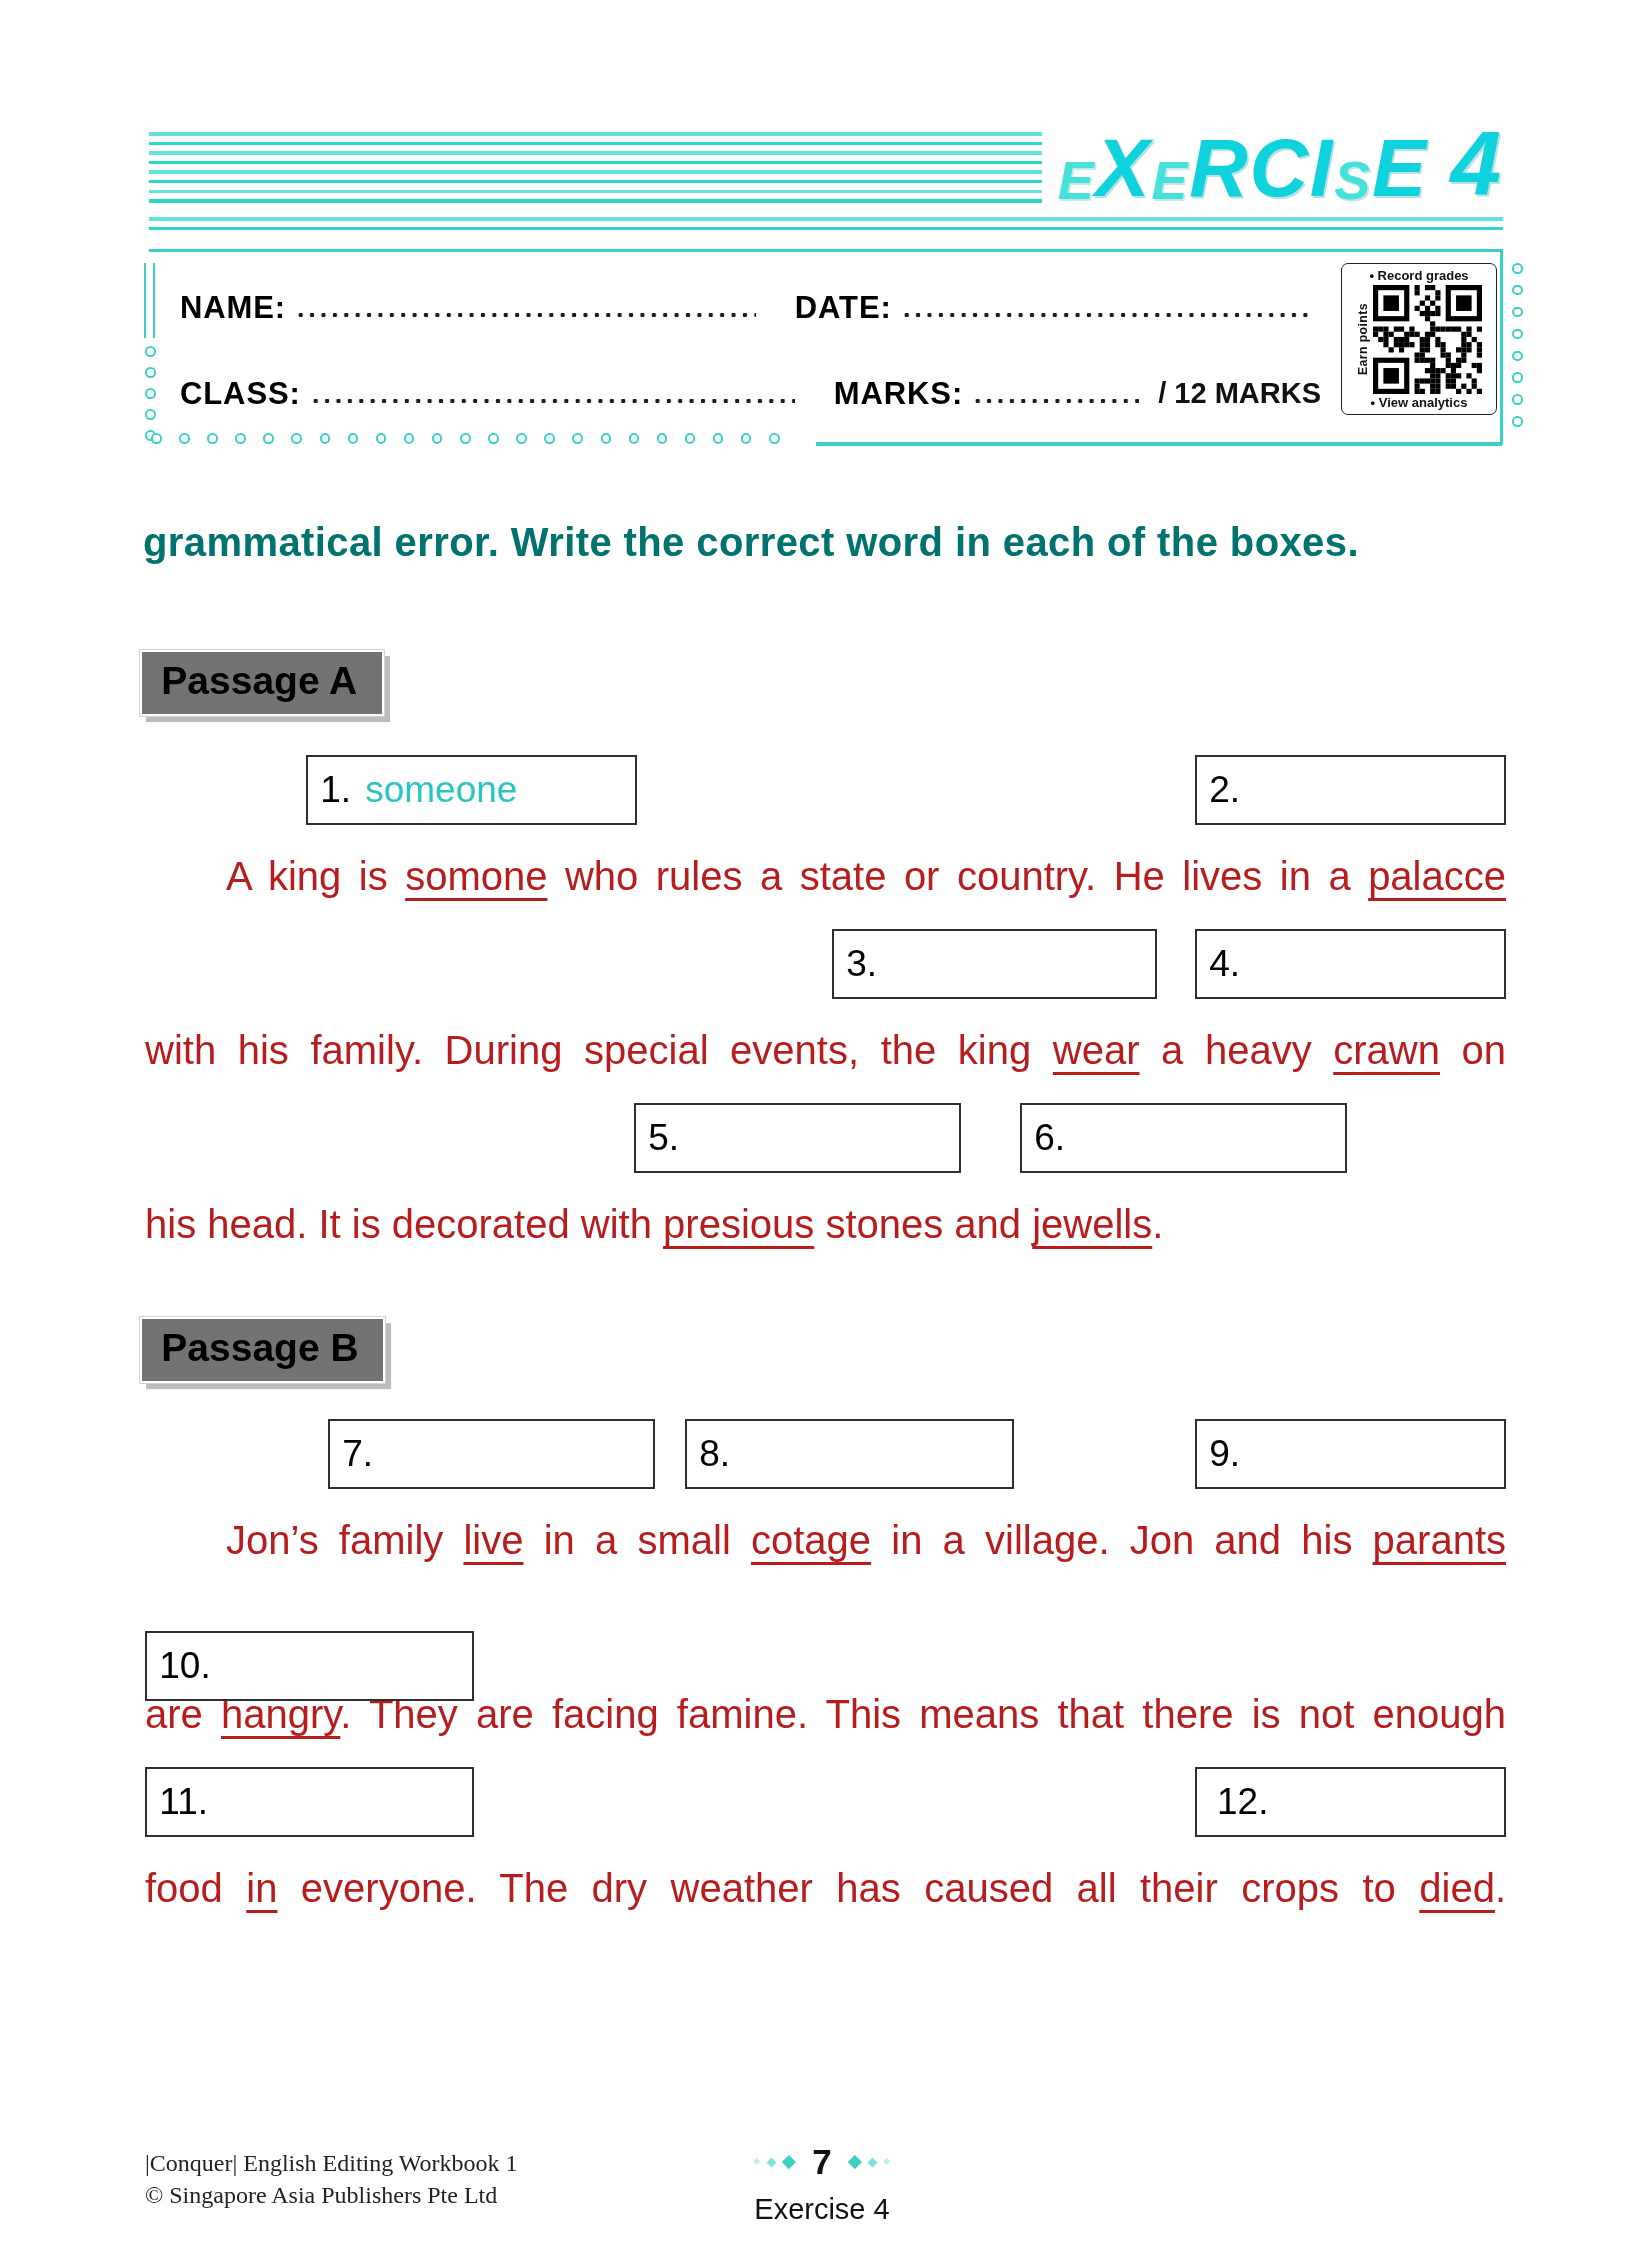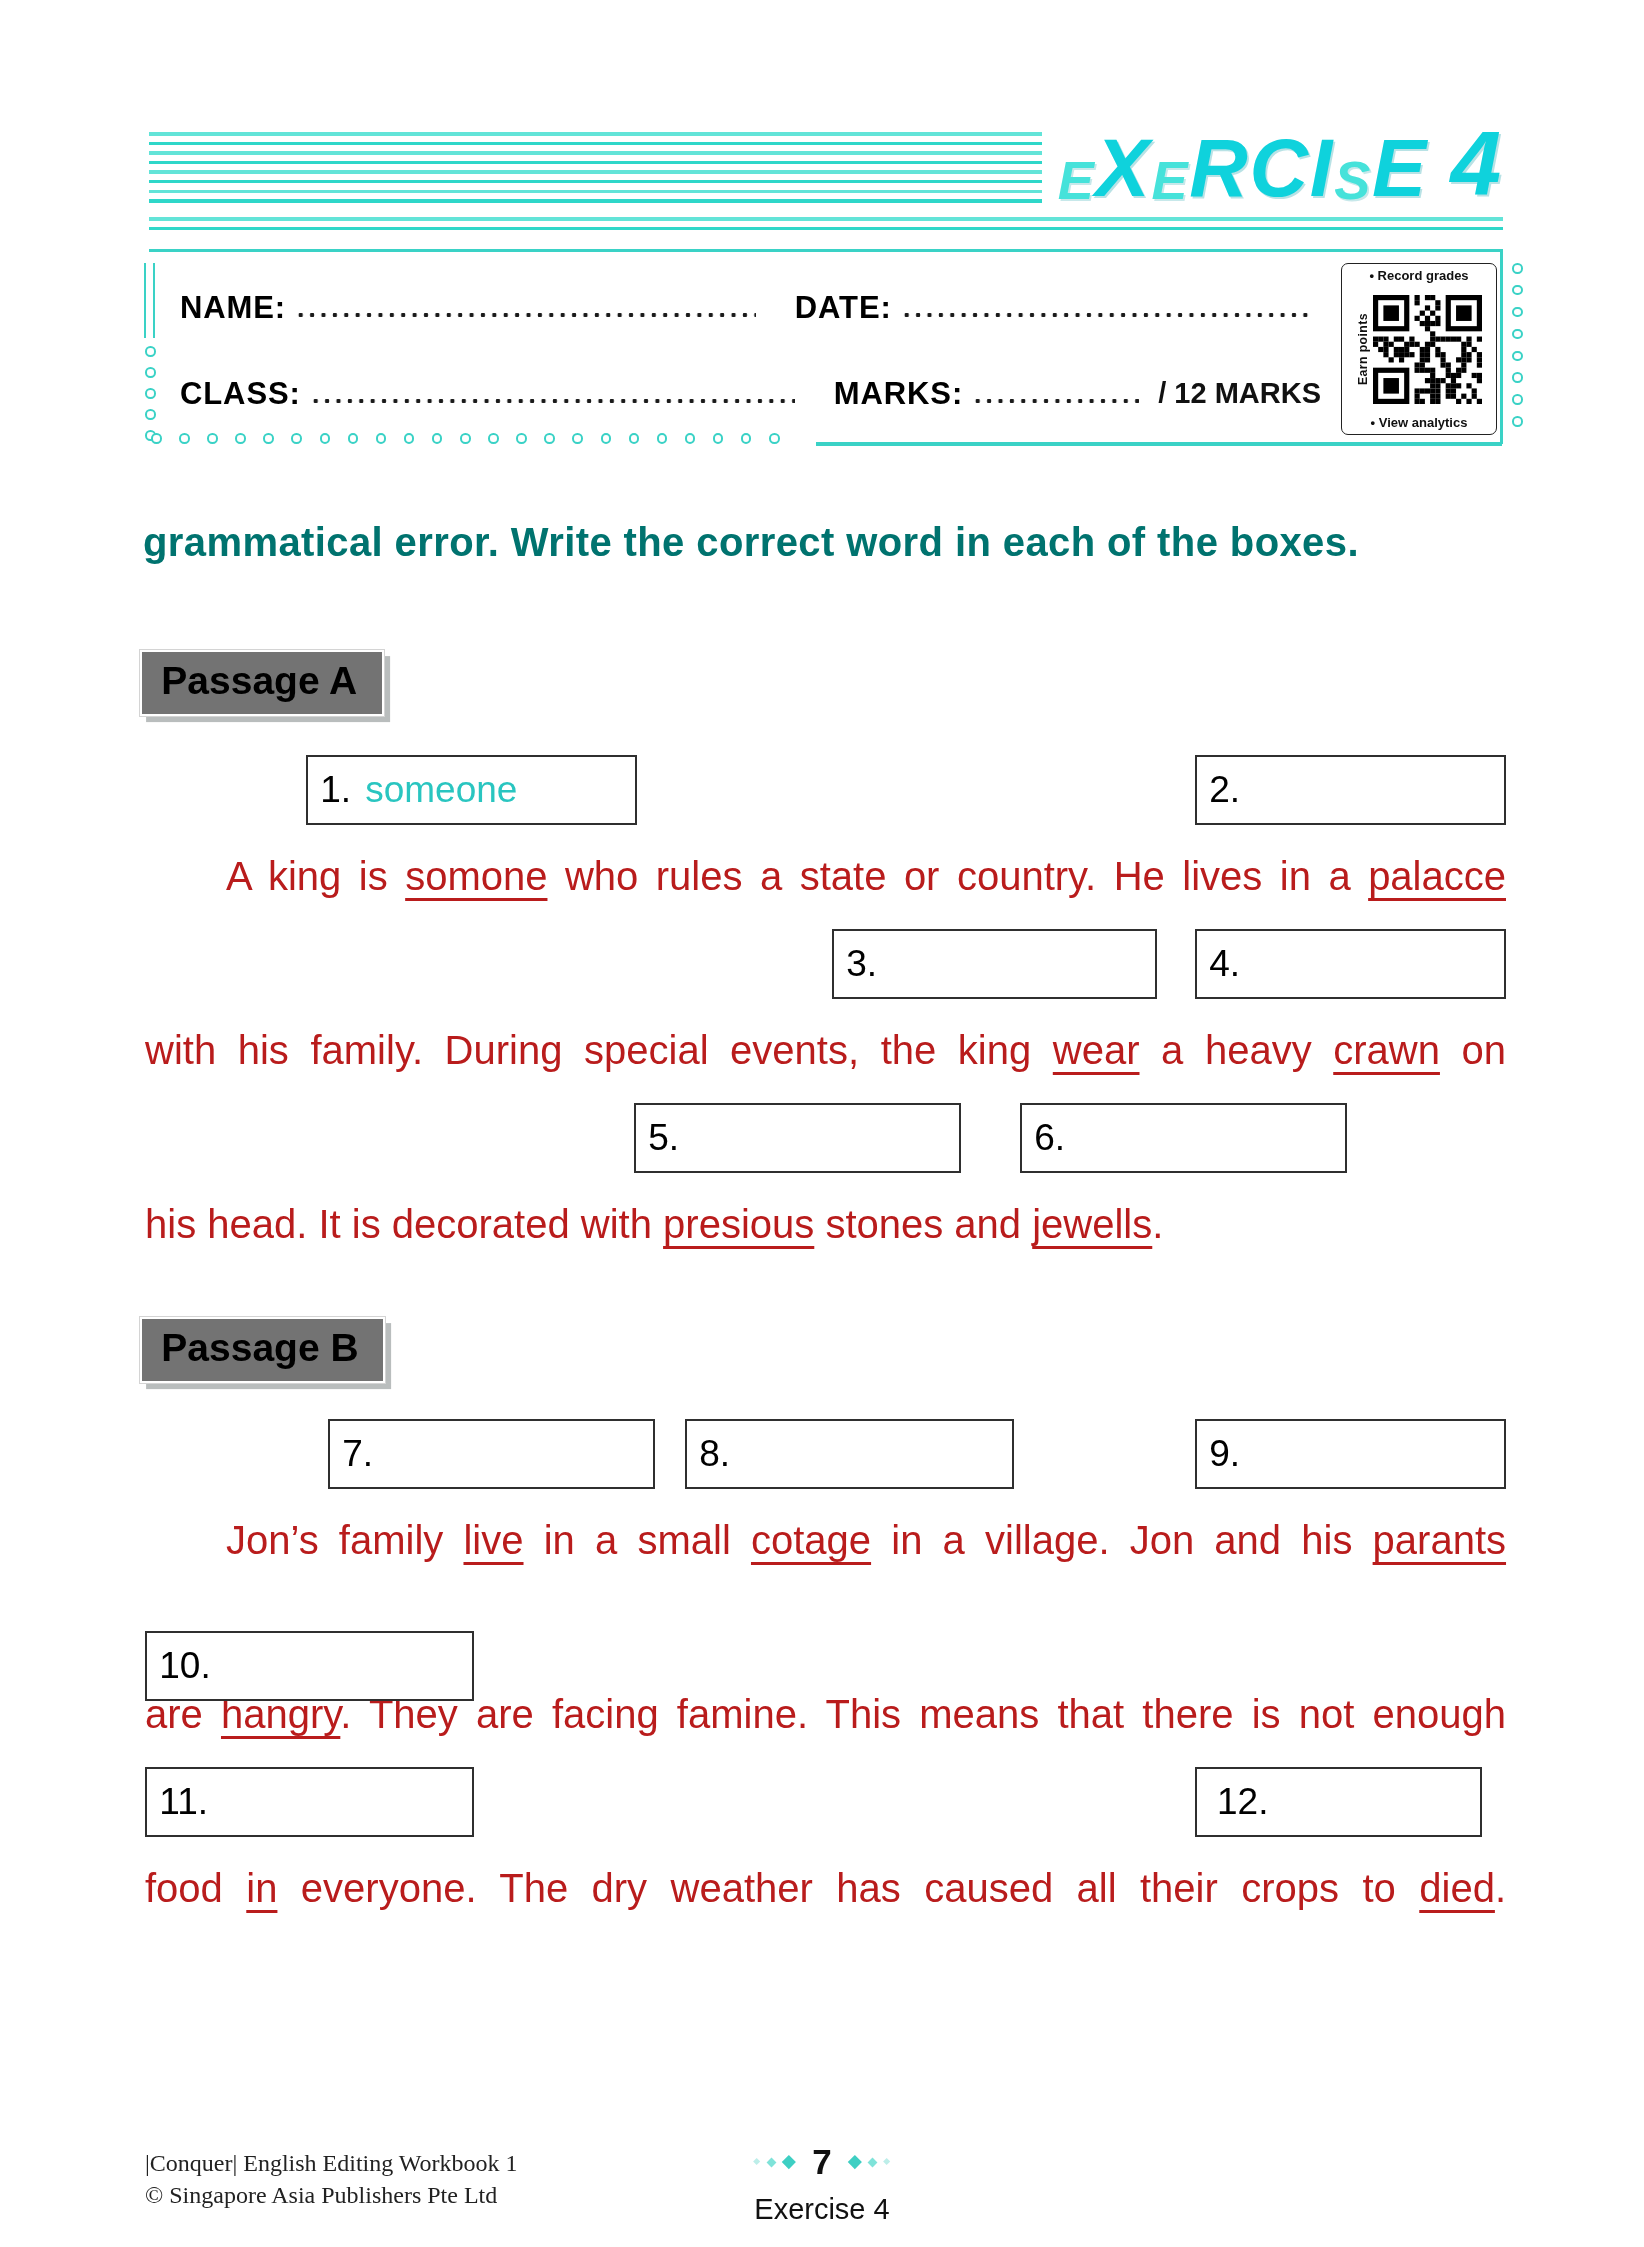--- a/index.html
+++ b/index.html
@@ -47,21 +47,21 @@
     display:inline-block; height:8px; margin:0 8.8px 6.1px 8.8px;
     background-image:radial-gradient(circle, #1a1a1a 2px, transparent 2.5px);
     background-size:11.4px 8px; background-repeat:repeat-x; background-position:left bottom;
   }
   .grow1 { flex:1.12; } .grow2 { flex:1; }
   .short { flex:0 0 167px; }
   .marks-total { font-size:29px; font-weight:700; margin-left:10.5px; line-height:35px; white-space:nowrap; }
 
   
   .qr-box {
-    position:absolute; left:1341px; top:263px; width:156px; height:172px;
+    position:absolute; left:1341px; top:263px; width:156px; height:152px;
     background:#fff; border:1.8px solid #222; border-radius:7px;
     display:flex; flex-direction:column; align-items:center; justify-content:space-between;
     padding:4.4px 3.5px;
   }
   .qr-top,.qr-bottom { font-size:13px; font-weight:700; white-space:nowrap; }
   .qr-mid { display:flex; align-items:center; }
   .qr-left { writing-mode:vertical-rl; transform:rotate(180deg); font-size:12.3px; font-weight:700; margin-right:2.6px; letter-spacing:0.4px; }
 
   
   .instructions { position:absolute; top:514px; left:143px; width:1362px;
@@ -91,21 +91,21 @@
   #box2 { left:1050px; width:311px; }
   #box3 { left:687px;  width:325px; }
   #box4 { left:1050px; width:311px; }
   #box5 { left:489px;  width:327px; }
   #box6 { left:875px;  width:327px; }
   #box7 { left:183px;  width:327px; }
   #box8 { left:540px;  width:329px; }
   #box9 { left:1050px; width:311px; }
   #box10{ left:0;      width:329px;margin-top:38px; }
   #box11{ left:0;      width:329px; }
-  #box12{ left:1050px; width:287px;padding-left:20px; }
+  #box12{ left:1050px; width:311px;padding-left:20px; }
 
   .pline { font-size:40px; line-height:49px; margin:25px 0 28px; color:#b91c1c; }
   .pline.justify { text-align:justify; text-align-last:justify; }
   .pline.indent  { text-indent:81px; }
   .u { text-decoration:underline; text-decoration-thickness:3.1px; text-underline-offset:8px; }
 
   
   .footer-left { position:absolute; left:145px; top:2147px;
                  font-family:"Liberation Serif", serif; font-size:24px; line-height:32px; color:#222; }
   .footer-center { position:absolute; left:0; right:0; top:2142px; text-align:center; }

